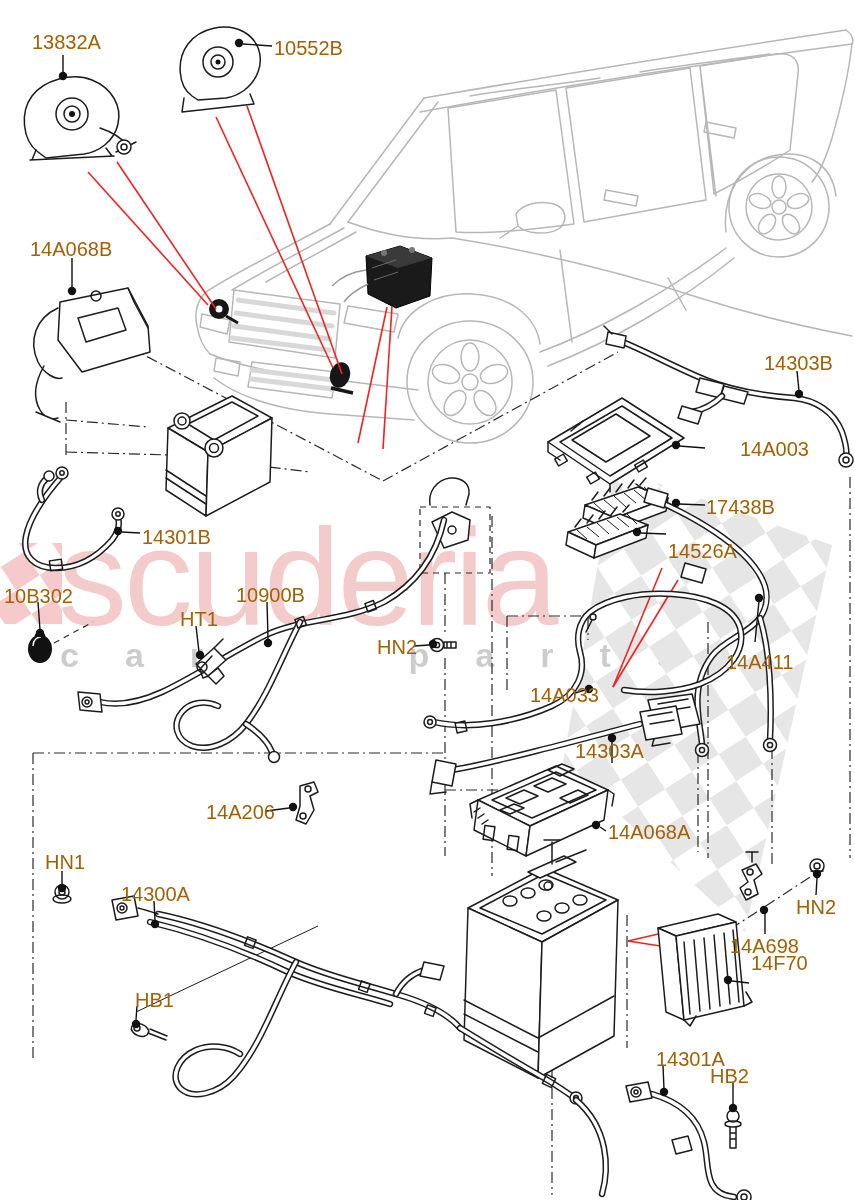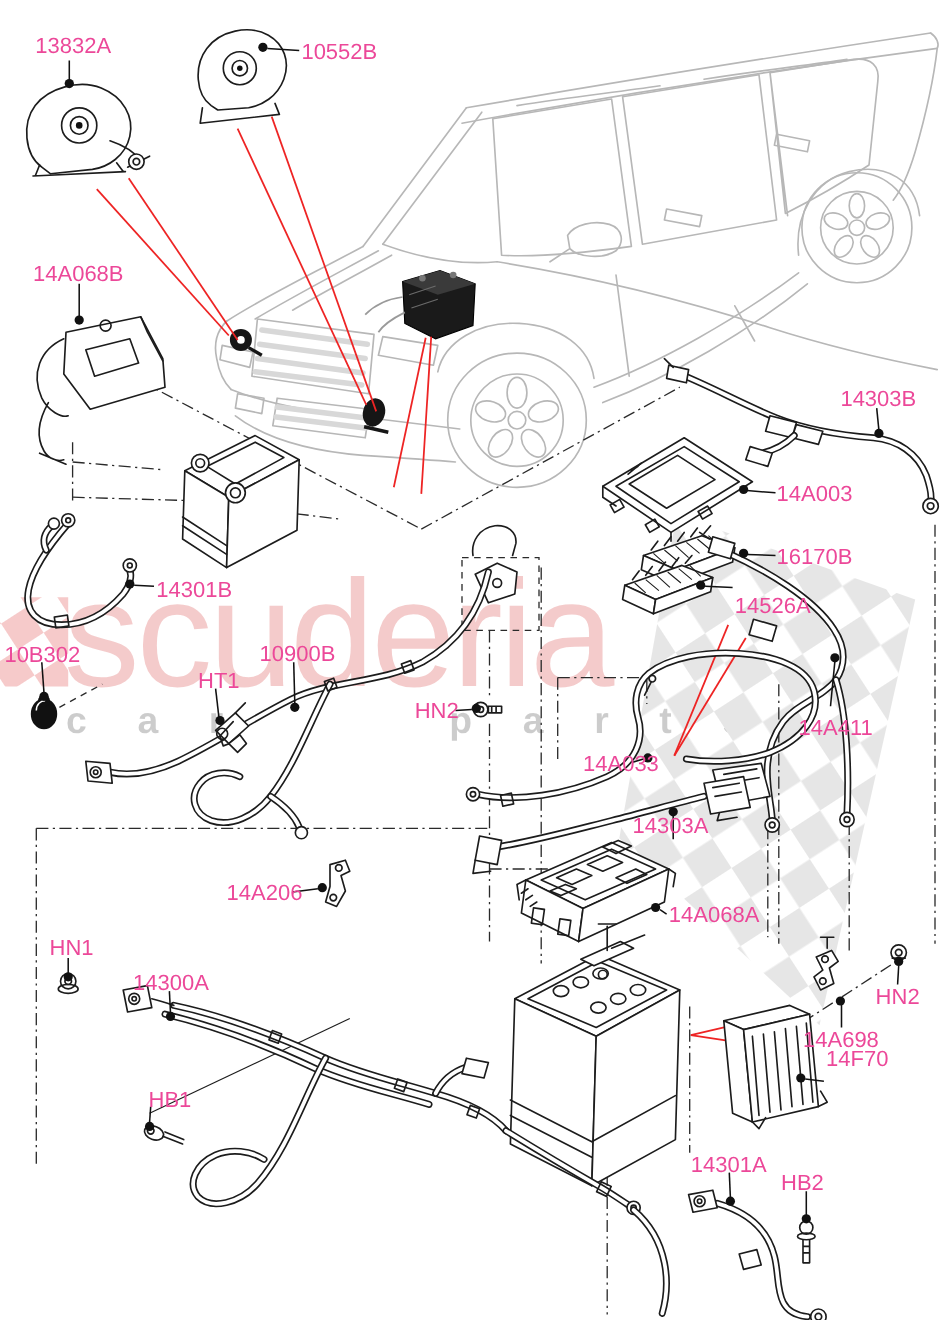--- a/index.html
+++ b/index.html
@@ -3,21 +3,21 @@
 <meta charset="utf-8">
 <style>
   html,body{margin:0;padding:0;background:#fff;}
   #stage{position:relative;width:855px;height:1200px;background:#fff;overflow:hidden;
          font-family:"Liberation Sans",sans-serif;}
   #stage svg{position:absolute;left:0;top:0;}
   .wm-brand{position:absolute;left:58px;top:498px;font-size:138px;font-weight:normal;
             letter-spacing:-3px;color:rgba(214,62,62,0.27);user-select:none;}
   .wm-tag{position:absolute;left:60px;top:636px;font-size:34px;font-weight:bold;
           letter-spacing:46px;word-spacing:104px;color:rgba(0,0,0,0.20);user-select:none;}
-  .lbl{position:absolute;font-size:20px;color:#ec4899;white-space:nowrap;cursor:pointer;}
+  .lbl{position:absolute;font-size:20px;color:#a16207;white-space:nowrap;cursor:pointer;}
   .pl{fill:#fff;stroke:#1c1c1c;stroke-width:1.5;stroke-linejoin:round;}
   .pn{fill:none;stroke:#1c1c1c;stroke-width:1.5;stroke-linejoin:round;stroke-linecap:round;}
   .thin{fill:none;stroke:#1c1c1c;stroke-width:1;}
   .cw{fill:none;stroke:#1c1c1c;stroke-width:6.4;stroke-linecap:round;}
   .ci{fill:none;stroke:#fff;stroke-width:3.4;stroke-linecap:round;}
   .car{fill:none;stroke:#b7b7b7;stroke-width:1.5;stroke-linejoin:round;stroke-linecap:round;}
   .carbar{fill:none;stroke:#d8d8d8;stroke-width:5;}
   .red{fill:none;stroke:#ee2424;stroke-width:1.6;}
   .ldr{fill:none;stroke:#111;stroke-width:1.4;}
   .dot{fill:#111;}
@@ -478,35 +478,35 @@
         <circle class="dot" cx="664" cy="1092" r="4.2"></circle>
       <path class="ldr" d="M 733 1083 L 733 1105"></path>
         <circle class="dot" cx="733" cy="1108" r="4.2"></circle>
     </g>
   </svg>
 
   <div class="lbl" style="left:32px;top:31px">13832A</div>
   <div class="lbl" style="left:274px;top:37px">10552B</div>
   <div class="lbl" style="left:30px;top:238px">14A068B</div>
   <div class="lbl" style="left:764px;top:352px">14303B</div>
-  <div class="lbl" style="left:706px;top:438px">14A003</div>
-  <div class="lbl" style="left:706px;top:496px">16170B</div>
+  <div class="lbl" style="left:740px;top:438px">14A003</div>
+  <div class="lbl" style="left:706px;top:496px">17438B</div>
   <div class="lbl" style="left:668px;top:540px">14526A</div>
   <div class="lbl" style="left:142px;top:526px">14301B</div>
   <div class="lbl" style="left:4px;top:585px">10B302</div>
   <div class="lbl" style="left:236px;top:584px">10900B</div>
   <div class="lbl" style="left:180px;top:608px">HT1</div>
   <div class="lbl" style="left:377px;top:636px">HN2</div>
   <div class="lbl" style="left:726px;top:651px">14A411</div>
   <div class="lbl" style="left:530px;top:684px">14A033</div>
   <div class="lbl" style="left:575px;top:740px">14303A</div>
   <div class="lbl" style="left:206px;top:801px">14A206</div>
   <div class="lbl" style="left:608px;top:821px">14A068A</div>
   <div class="lbl" style="left:45px;top:851px">HN1</div>
   <div class="lbl" style="left:121px;top:883px">14300A</div>
   <div class="lbl" style="left:796px;top:896px">HN2</div>
   <div class="lbl" style="left:730px;top:935px">14A698</div>
   <div class="lbl" style="left:751px;top:952px">14F70</div>
   <div class="lbl" style="left:135px;top:989px">HB1</div>
-  <div class="lbl" style="left:628px;top:1048px">14301A</div>
+  <div class="lbl" style="left:656px;top:1048px">14301A</div>
   <div class="lbl" style="left:710px;top:1065px">HB2</div>
 
 </div>
 
 </body></html>

